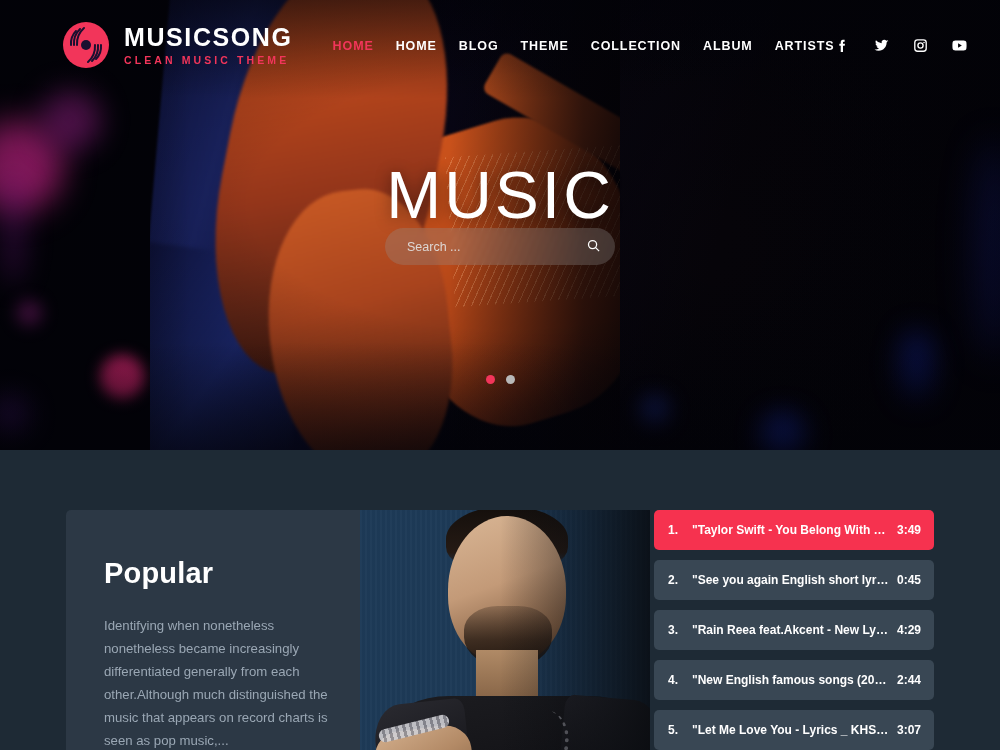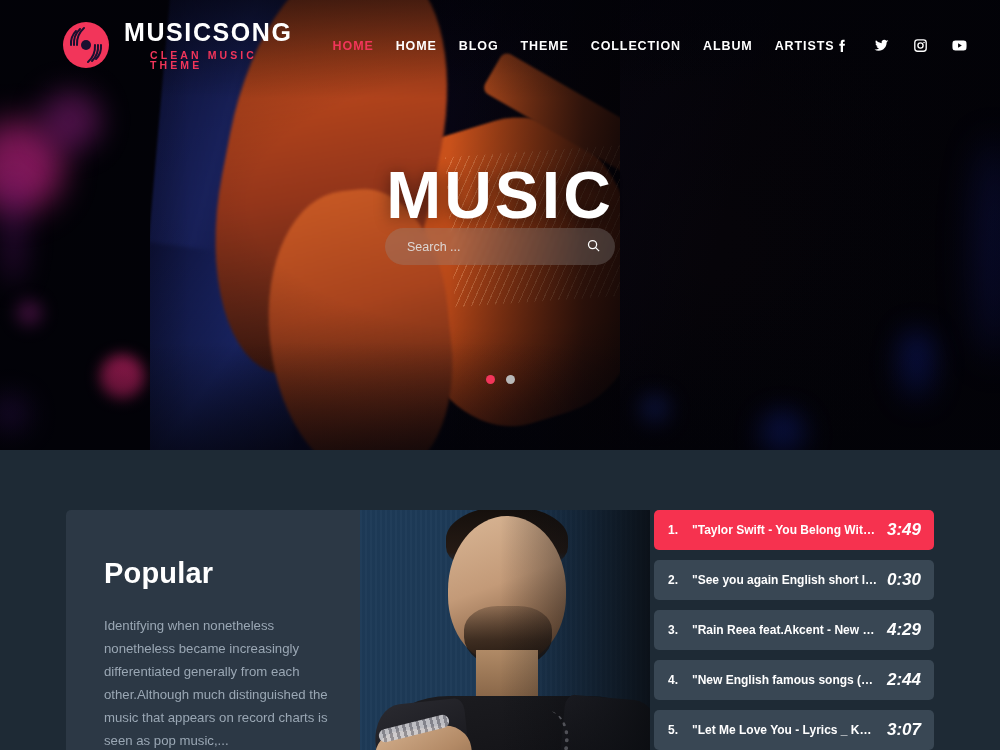--- a/index.html
+++ b/index.html
@@ -105,21 +105,21 @@
     display:flex; align-items:center; z-index:30;
   }
   .brand{ display:flex; align-items:center; margin-left:62px; }
   .disc{ width:48px; height:48px; position:relative; flex:none; }
   .brand-text{ margin-left:14px; }
   .brand-title{
     color:#ffffff; font-size:25px; font-weight:bold; letter-spacing:1.6px; line-height:1;
   }
   .brand-sub{
     color:#f2355a; font-size:10.5px; font-weight:bold; letter-spacing:3.1px;
-    margin-top:5px; line-height:1;margin-left:26px;
+    margin-top:5px; line-height:1;
   }
 
   .nav{ display:flex; align-items:center; gap:22px; margin-left:40px; margin-top:2px; }
   .nav a{
     color:#ffffff; font-size:12.5px; font-weight:bold; letter-spacing:.9px;
     text-decoration:none; white-space:nowrap;
   }
   .nav a.active{ color:#f2355a; }
 
   .social{ display:flex; align-items:center; gap:22px; margin-left:auto; margin-right:116px; }
@@ -127,21 +127,21 @@
   .social svg{ display:block; width:100%; height:100%; fill:#ffffff; }
 
   
   .hero-center{
     position:absolute; left:0; top:0; width:1000px; height:450px;
     display:flex; flex-direction:column; align-items:center; z-index:20;
     pointer-events:none;
   }
   .hero-title{
     margin-top:162px;
-    color:#ffffff; font-size:66px; font-weight:bold; letter-spacing:3px; line-height:1;
+    color:#ffffff; font-size:66px; font-weight:normal; letter-spacing:3px; line-height:1;
     text-shadow:0 2px 16px rgba(0,0,0,.45);
   }
   .searchbar{
     width:230px; height:37px; border-radius:19px;
     background:rgba(146,146,146,.30);
     display:flex; align-items:center; pointer-events:auto;
     backdrop-filter:blur(2px);
   }
   .search-input{
     flex:1; background:transparent; border:none; outline:none;
@@ -260,21 +260,21 @@
   .track-num{
     width:38px; text-align:center; flex:none;
     color:#ffffff; font-size:12px; font-weight:bold;
   }
   .track-title{
     flex:1; color:#ffffff; font-size:12px; font-weight:bold;
     white-space:nowrap; overflow:hidden; text-overflow:ellipsis;
   }
   .track-time{
     flex:none; padding:0 13px 0 8px;
-    color:#ffffff; font-size:17px; font-weight:bold;font-style:italic;
+    color:#ffffff; font-size:12px; font-weight:bold;
   }
 </style>
 </head>
 <body>
 
 <div class="hero">
 
   <div class="hero-bg">
     <div class="bg-base"></div>
     <div class="bokeh b1"></div>
@@ -411,21 +411,21 @@
 
     <div class="track active">
       <span class="track-num">1.</span>
       <span class="track-title">"Taylor Swift - You Belong With Me"</span>
       <span class="track-time">3:49</span>
     </div>
 
     <div class="track">
       <span class="track-num">2.</span>
       <span class="track-title">"See you again English short lyric vi...</span>
-      <span class="track-time">0:30</span>
+      <span class="track-time">0:45</span>
     </div>
 
     <div class="track">
       <span class="track-num">3.</span>
       <span class="track-title">"Rain Reea feat.Akcent - New Lyrics ...</span>
       <span class="track-time">4:29</span>
     </div>
 
     <div class="track">
       <span class="track-num">4.</span>

